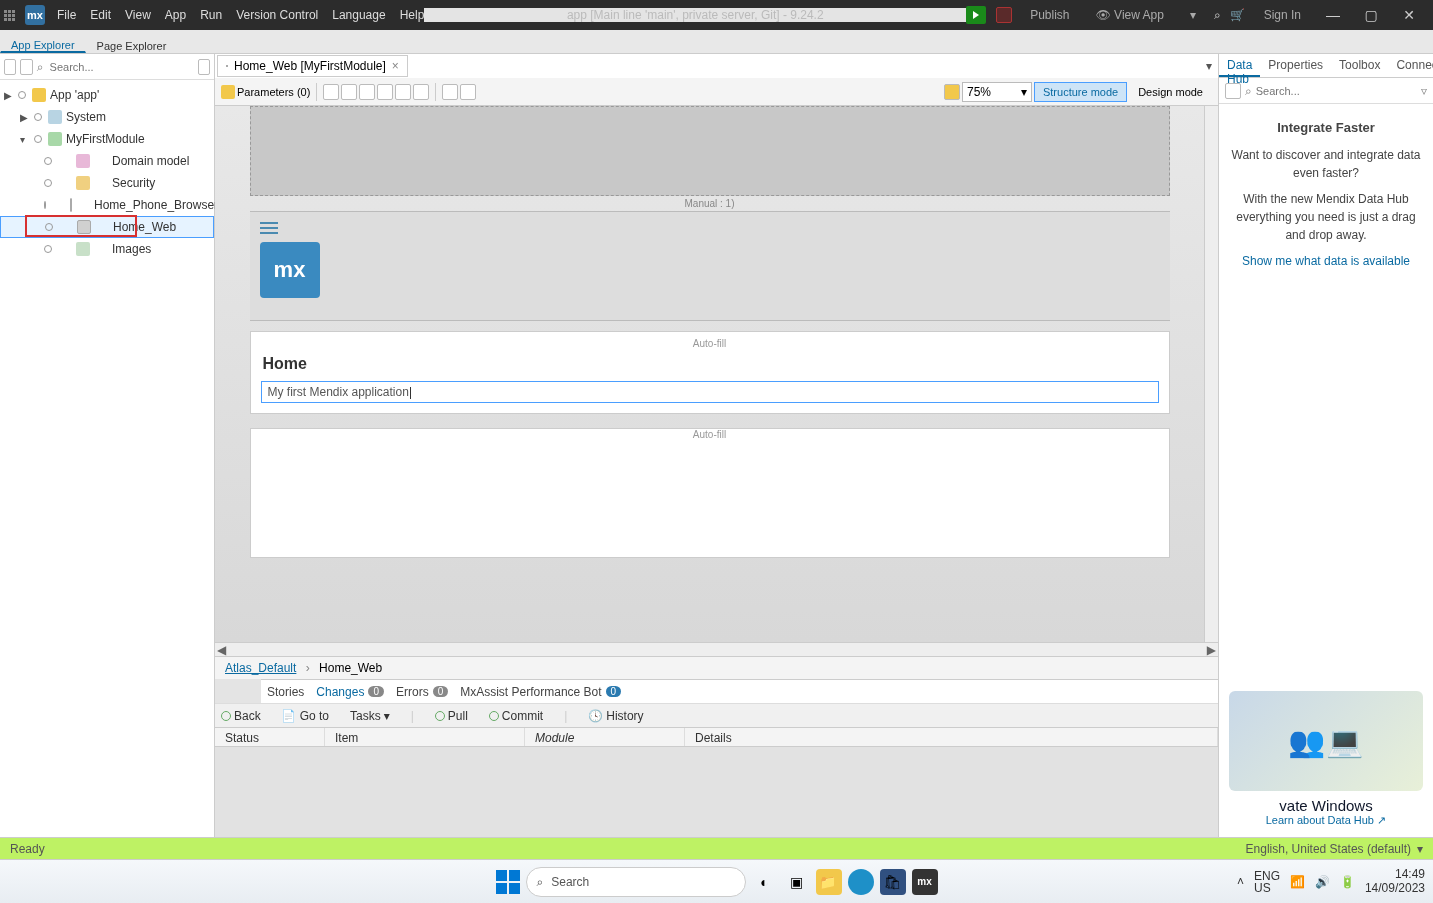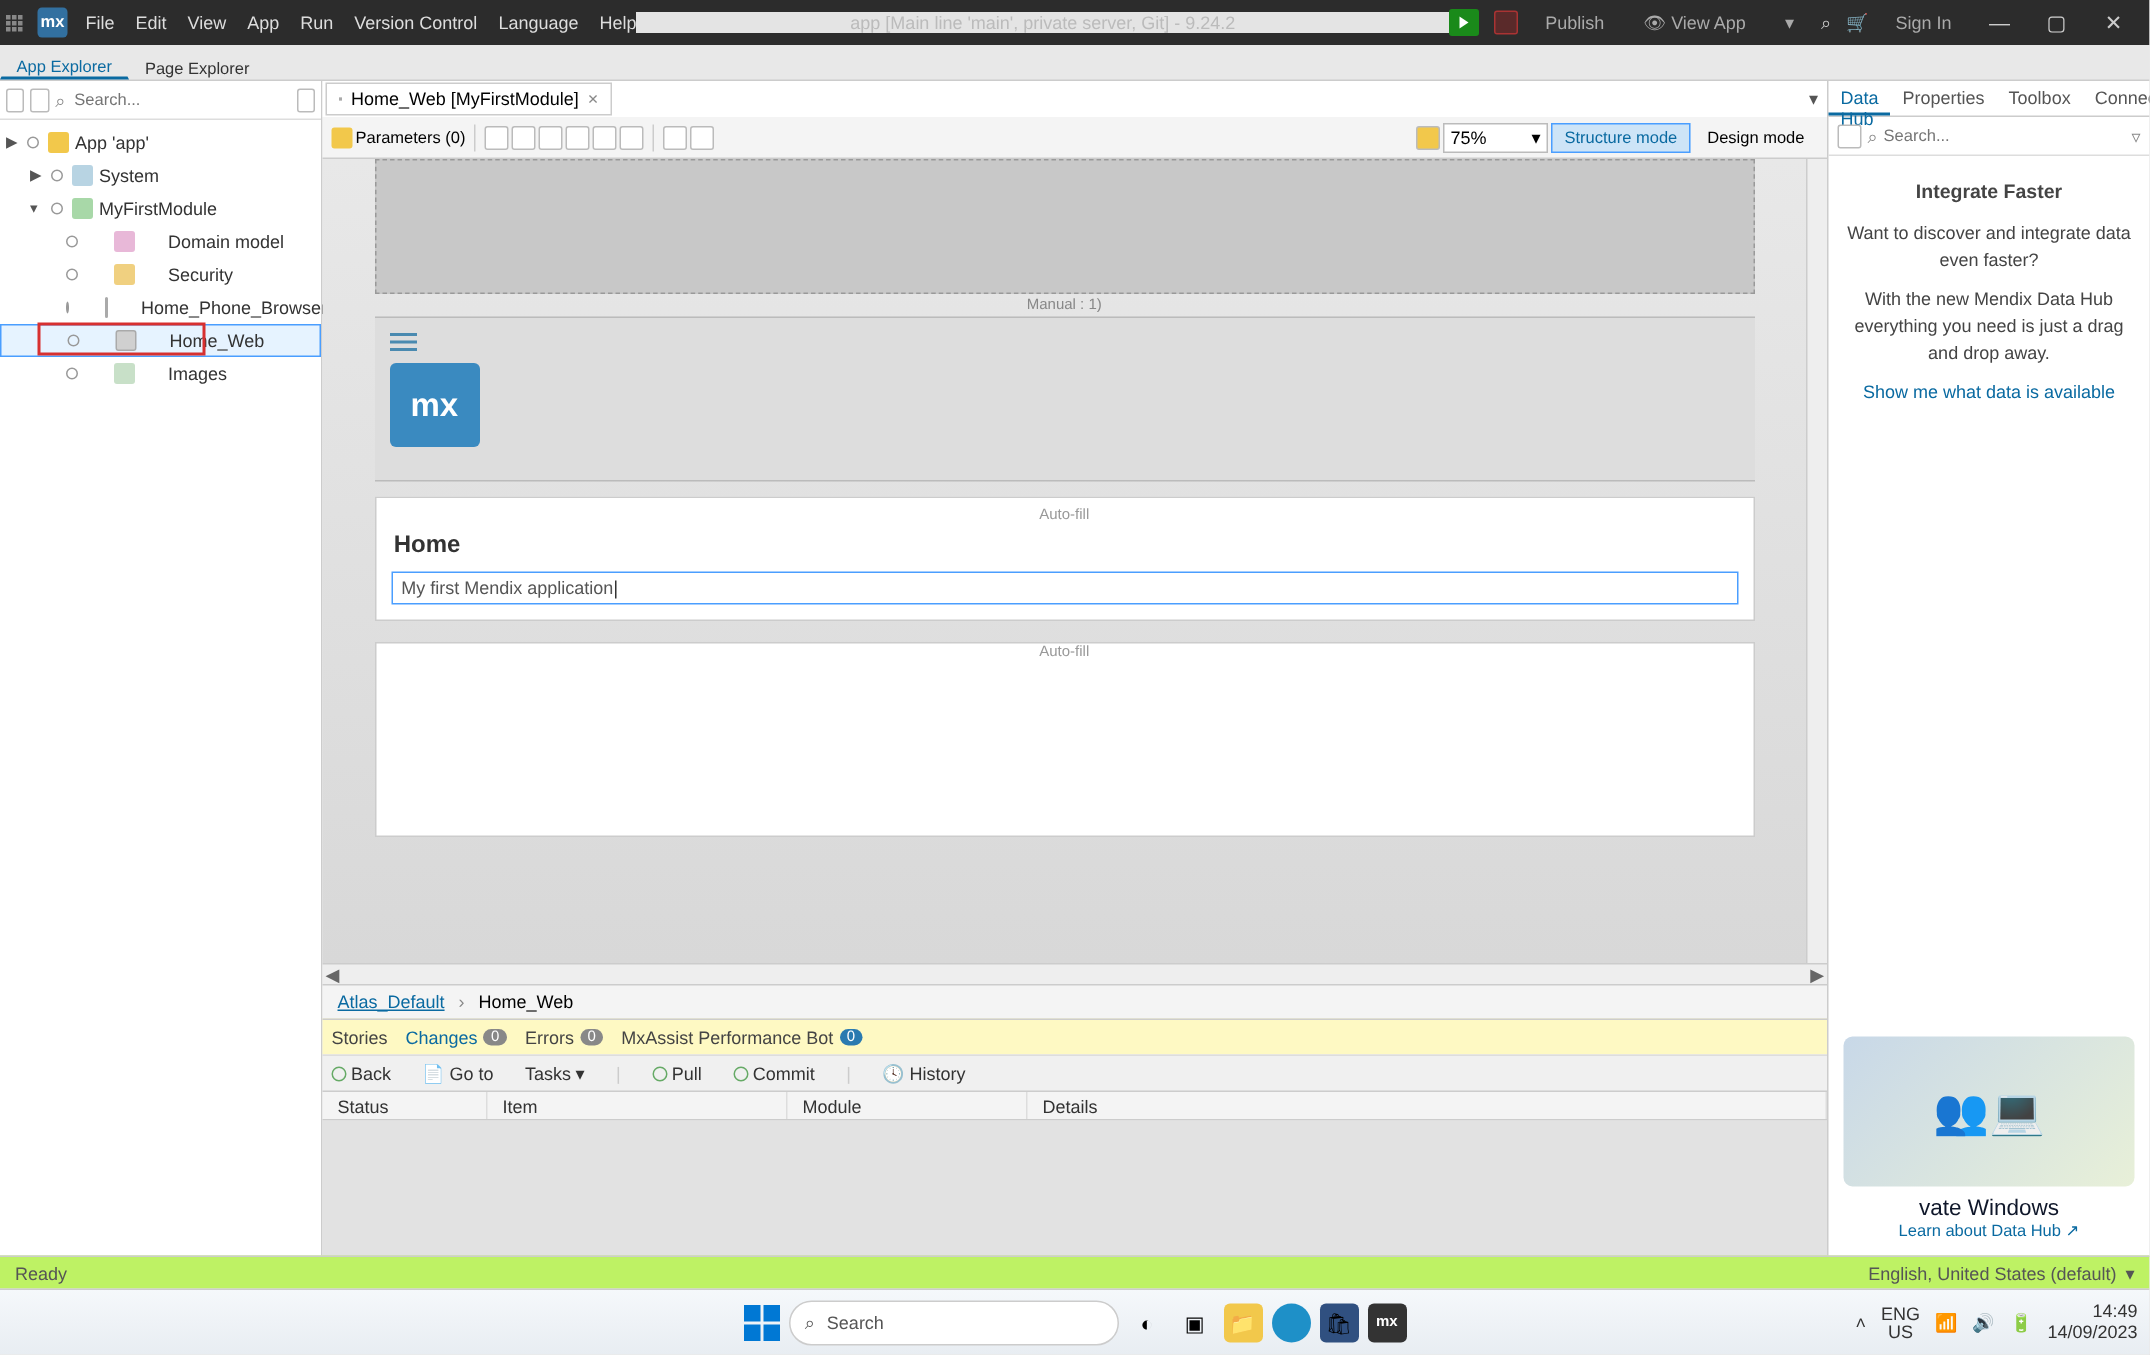--- a/index.html
+++ b/index.html
@@ -78,21 +78,21 @@
 .autofl{ text-align:center; font-size:10px; color:#999; margin:-4px 0 6px 0;}
 .home-h{ font-size:16px; font-weight:bold; color:#333; margin:4px 0 8px 2px;}
 .textinput{ border:1px solid #4a9eff; padding:3px 6px; font-size:12px; color:#555; background:#fff;}
 .empty-block{ background:#fff; border:1px solid #ccc; height:130px; margin-top:14px;}
 .hsbar{ height:14px; background:#eee; border-top:1px solid #ccc; display:flex; align-items:center; justify-content:space-between; padding:0 2px; font-size:10px; color:#666;}
 
 
 .bcrumb{ background:#f4f4f4; border-top:1px solid #ccc; padding:4px 10px; font-size:12px;}
 .bcrumb a{ color:#0a6aa1; text-decoration:underline; cursor:pointer;}
 .bcrumb .sep{ color:#888; margin:0 6px;}
-.btabs{ background:#fef9c3; border-top:1px solid #ccc; height:24px; display:flex; align-items:center; padding:0 6px; gap:12px; font-size:11px;}
+.btabs{ background:#ffffff; border-top:1px solid #ccc; height:24px; display:flex; align-items:center; padding:0 6px; gap:12px; font-size:11px;margin-left:46px;}
 .btabs .bt{ display:flex; align-items:center; gap:4px; color:#444; cursor:pointer;}
 .btabs .bt .badge{ background:#888; color:#fff; border-radius:8px; padding:0 5px; font-size:10px;}
 .btabs .bt.active{ color:#0a6aa1; font-weight:500;}
 .btoolbar{ background:#f0f0f0; height:24px; display:flex; align-items:center; padding:0 6px; gap:21px; font-size:11px; border-top:1px solid #ddd;}
 .btoolbar .it{ display:flex; align-items:center; gap:3px; color:#333; cursor:pointer;}
 .btoolbar .it .circ{ width:10px;height:10px;border:1px solid #6a6; border-radius:50%;}
 .gridhdr{ background:#f4f4f4; height:20px; display:flex; border-top:1px solid #ccc; border-bottom:1px solid #ccc; font-size:11px; color:#333;}
 .gridhdr div{ padding:3px 10px; border-right:1px solid #ddd;}
 .gridbody{ background:#e2e2e2; height:90px;}
 
@@ -339,21 +339,21 @@
         </div>
       <span style="color:#ccc;">|</span>
       <div class="it">
           <span>🕓</span>
           <span>History</span>
         </div>
     </div>
     <div class="gridhdr">
       <div style="width:110px;">Status</div>
       <div style="width:200px;">Item</div>
-      <div style="width:160px;">Module</div>
+      <div style="width:160px;font-style:italic;">Module</div>
       <div style="flex:1;">Details</div>
     </div>
     <div class="gridbody"></div>
   </div>
 
   <div class="rightpane">
     <div class="rtabs">
       <div class="rt active">Data Hub</div>
       <div class="rt">Properties</div>
       <div class="rt">Toolbox</div>
@@ -398,21 +398,21 @@
       <span>Search</span>
     </div>
   <div class="tic">◐</div>
   <div class="tic">▣</div>
   <div class="tic" style="background:#f2c84b;">📁</div>
   <div class="tic" style="background:#1e90c8; border-radius:50%;"></div>
   <div class="tic" style="background:#305080;">🛍</div>
   <div class="tic" style="background:#333; color:#fff; font-size:10px; font-weight:bold;">mx</div>
   <div class="tray">
     <span>˄</span>
-    <div style="text-align:center; line-height:1;">
+    <div style="line-height:1;">
         <div>ENG</div>
         <div>US</div>
       </div>
     <span>📶</span>
     <span>🔊</span>
     <span>🔋</span>
     <div class="clock">
         <div>14:49</div>
         <div>14/09/2023</div>
       </div>

